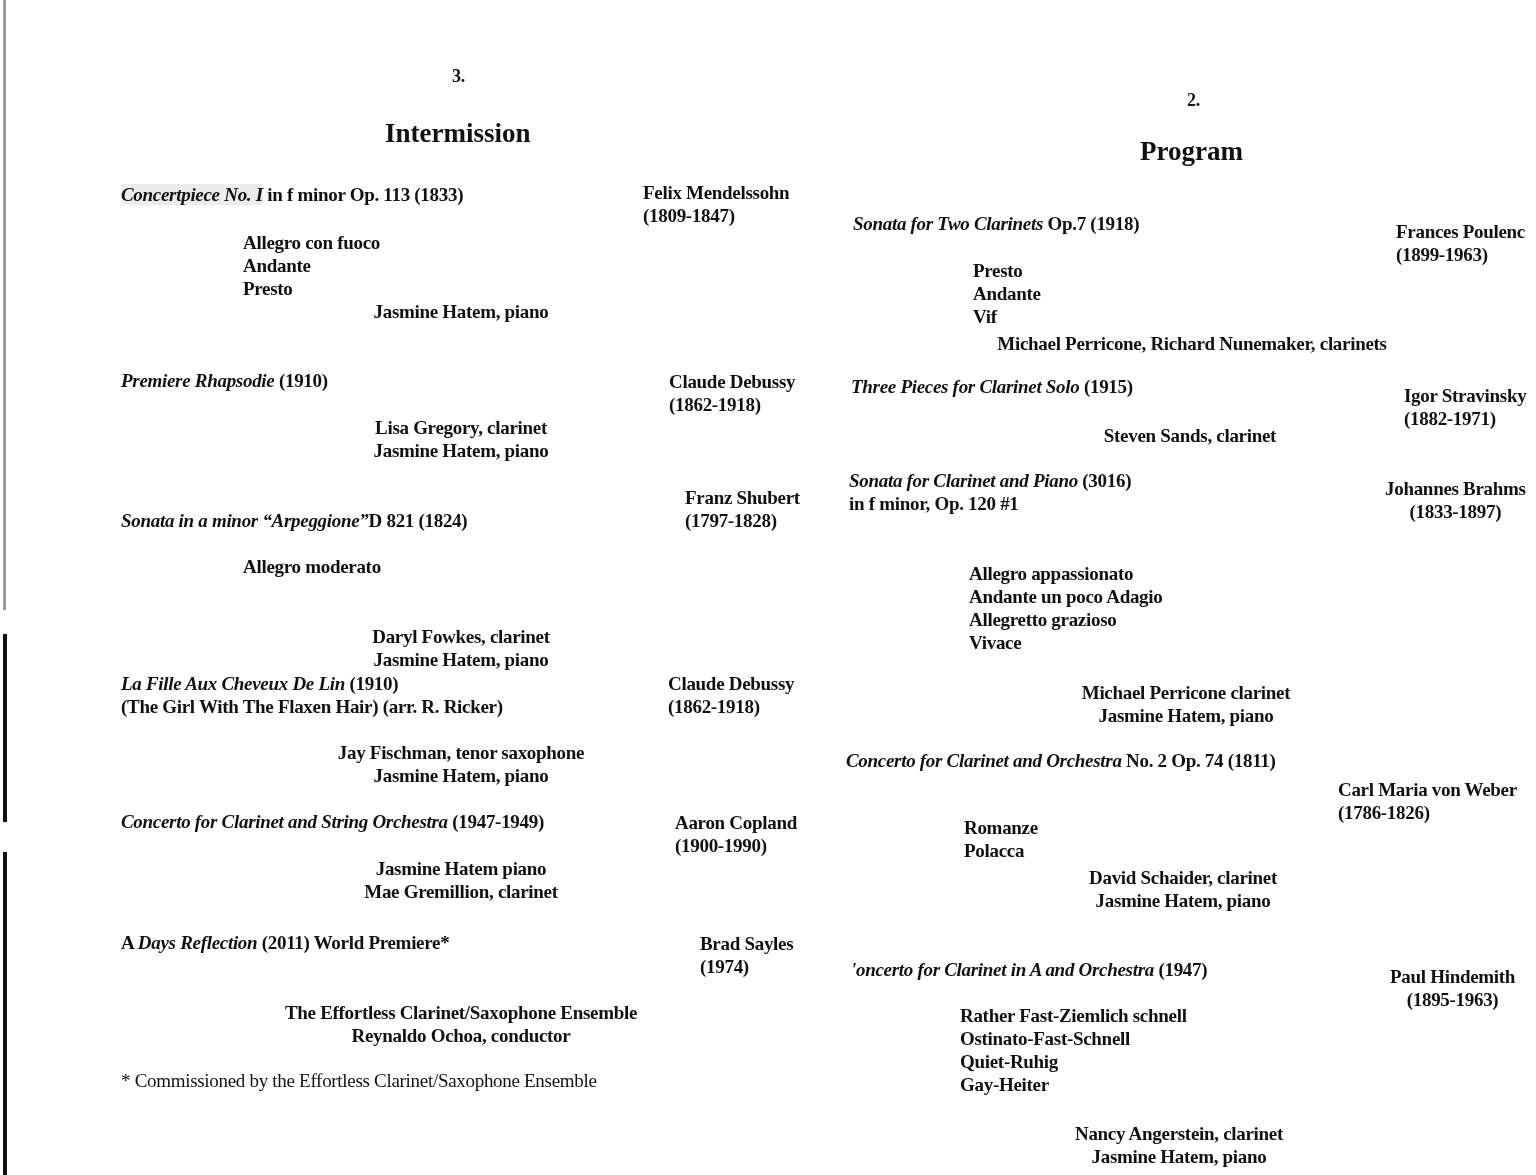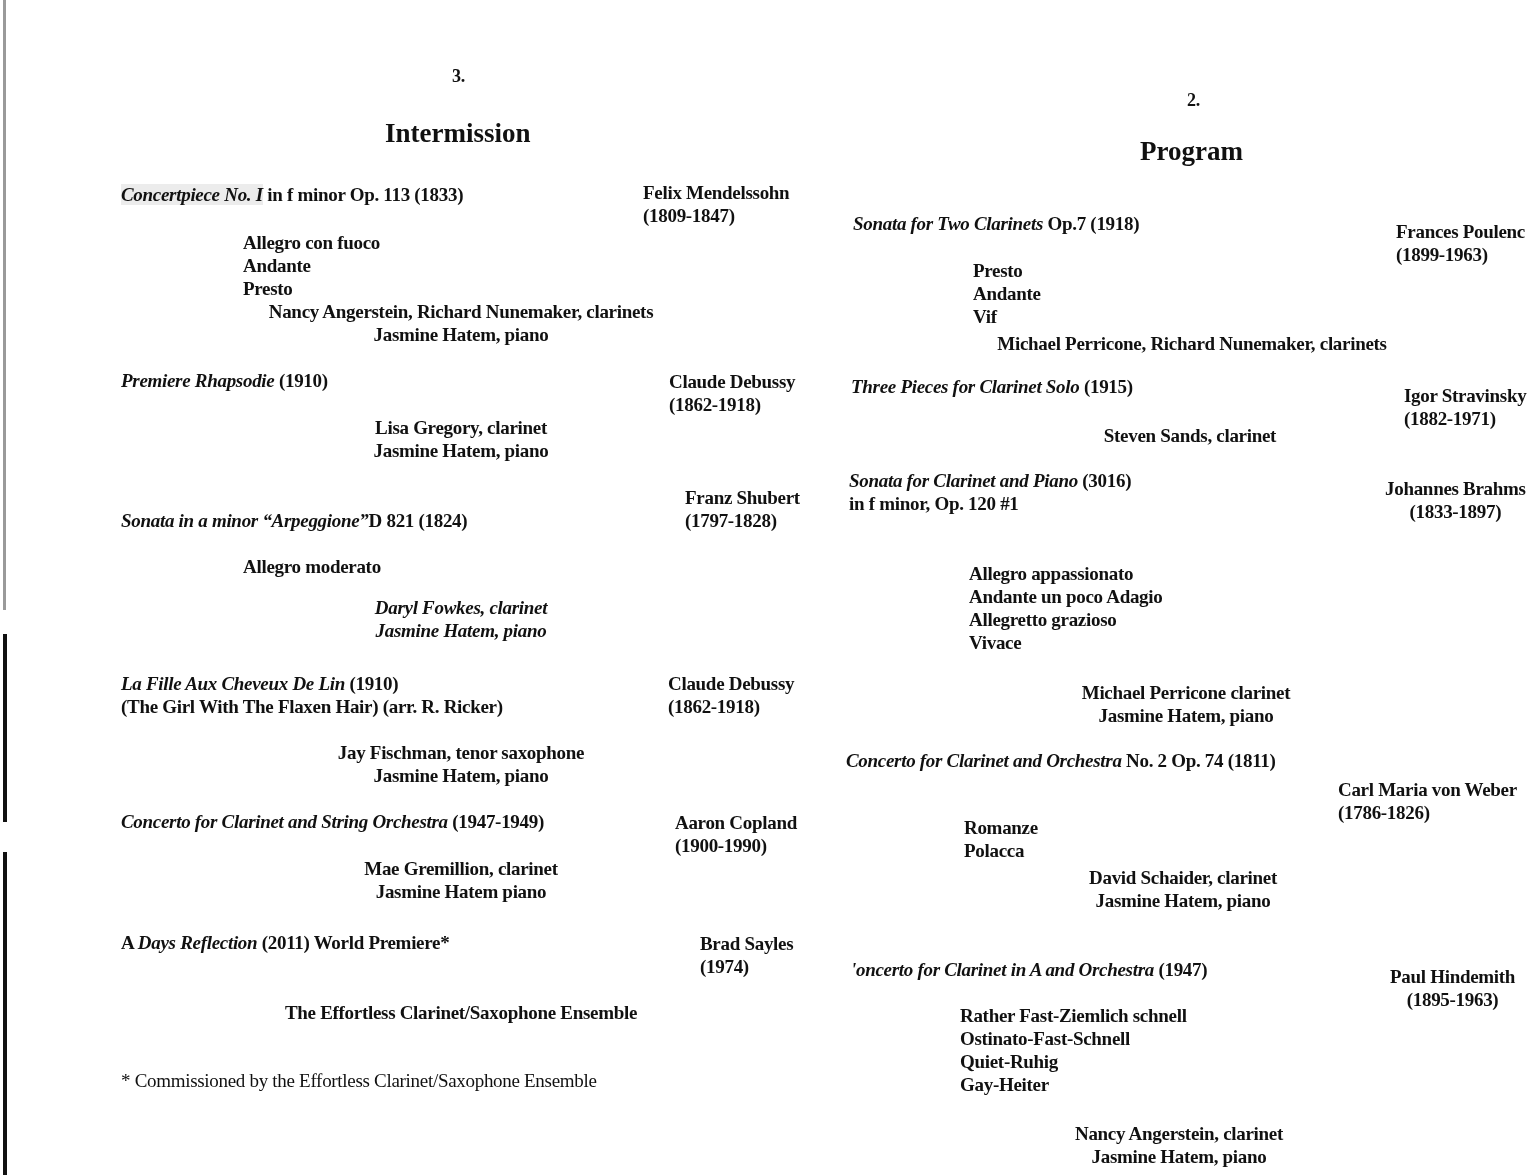--- a/index.html
+++ b/index.html
@@ -43,21 +43,20 @@
     <div class="abs composer" style="left:643px;top:181px;">
       <div>Felix Mendelssohn</div>
       <div>(1809-1847)</div>
     </div>
     <div class="abs mov" style="left:195px;top:231px;">
       <div>Allegro con fuoco</div>
       <div>Andante</div>
       <div>Presto</div>
     </div>
     <div class="abs perf" style="left:261px;top:300px;width:400px;">
-      <div>Nancy Angerstein, Richard Nunemaker, clarinets</div>
       <div>Jasmine Hatem, piano</div>
     </div>
   </div>
 
   <div>
     <div class="abs title" style="left:121px;top:370px;">
       <i>Premiere Rhapsodie</i><span> (1910)</span>
     </div>
     <div class="abs composer" style="left:669px;top:370px;">
       <div>Claude Debussy</div>
@@ -73,21 +72,21 @@
     <div class="abs title" style="left:121px;top:510px;text-align:right;">
       <i>Sonata in a minor “Arpeggione”</i><span>D 821 (1824)</span>
     </div>
     <div class="abs composer" style="left:685px;top:486px;">
       <div>Franz Shubert</div>
       <div>(1797-1828)</div>
     </div>
     <div class="abs mov" style="left:195px;top:555px;">
       <div>Allegro moderato</div>
     </div>
-    <div class="abs perf" style="left:261px;top:596px;width:400px;font-style:italic;">
+    <div class="abs perf" style="left:261px;top:625px;width:400px;">
       <div>Daryl Fowkes, clarinet</div>
       <div>Jasmine Hatem, piano</div>
     </div>
   </div>
 
   <div>
     <div class="abs title" style="left:121px;top:672px;line-height:23px;">
       <div><i>La Fille Aux Cheveux De Lin</i><span> (1910)</span></div>
       <div>(The Girl With The Flaxen Hair) (arr. R. Ricker)</div>
     </div>
@@ -103,35 +102,36 @@
 
   <div>
     <div class="abs title" style="left:121px;top:811px;">
       <i>Concerto for Clarinet and String Orchestra</i><span> (1947-1949)</span>
     </div>
     <div class="abs composer" style="left:675px;top:811px;">
       <div>Aaron Copland</div>
       <div>(1900-1990)</div>
     </div>
     <div class="abs perf" style="left:261px;top:857px;width:400px;">
+      <div>Jasmine Hatem piano</div>
       <div>Mae Gremillion, clarinet</div>
-      <div>Jasmine Hatem piano</div>
     </div>
   </div>
 
   <div>
     <div class="abs title" style="left:121px;top:932px;">
       <span>A </span><i>Days Reflection</i><span> (2011) World Premiere*</span>
     </div>
     <div class="abs composer" style="left:700px;top:932px;">
       <div>Brad Sayles</div>
       <div>(1974)</div>
     </div>
     <div class="abs perf" style="left:241px;top:1001px;width:440px;">
       <div>The Effortless Clarinet/Saxophone Ensemble</div>
+      <div>Reynaldo Ochoa, conductor</div>
     </div>
   </div>
 
   <div class="abs note" style="left:121px;top:1070px;">* Commissioned by the Effortless Clarinet/Saxophone Ensemble</div>
 </section>
 
 <section>
   <div class="abs pagenum" style="left:1187px;top:90px;">2.</div>
   <div class="abs heading" style="left:1140px;top:136px;">Program</div>
 

